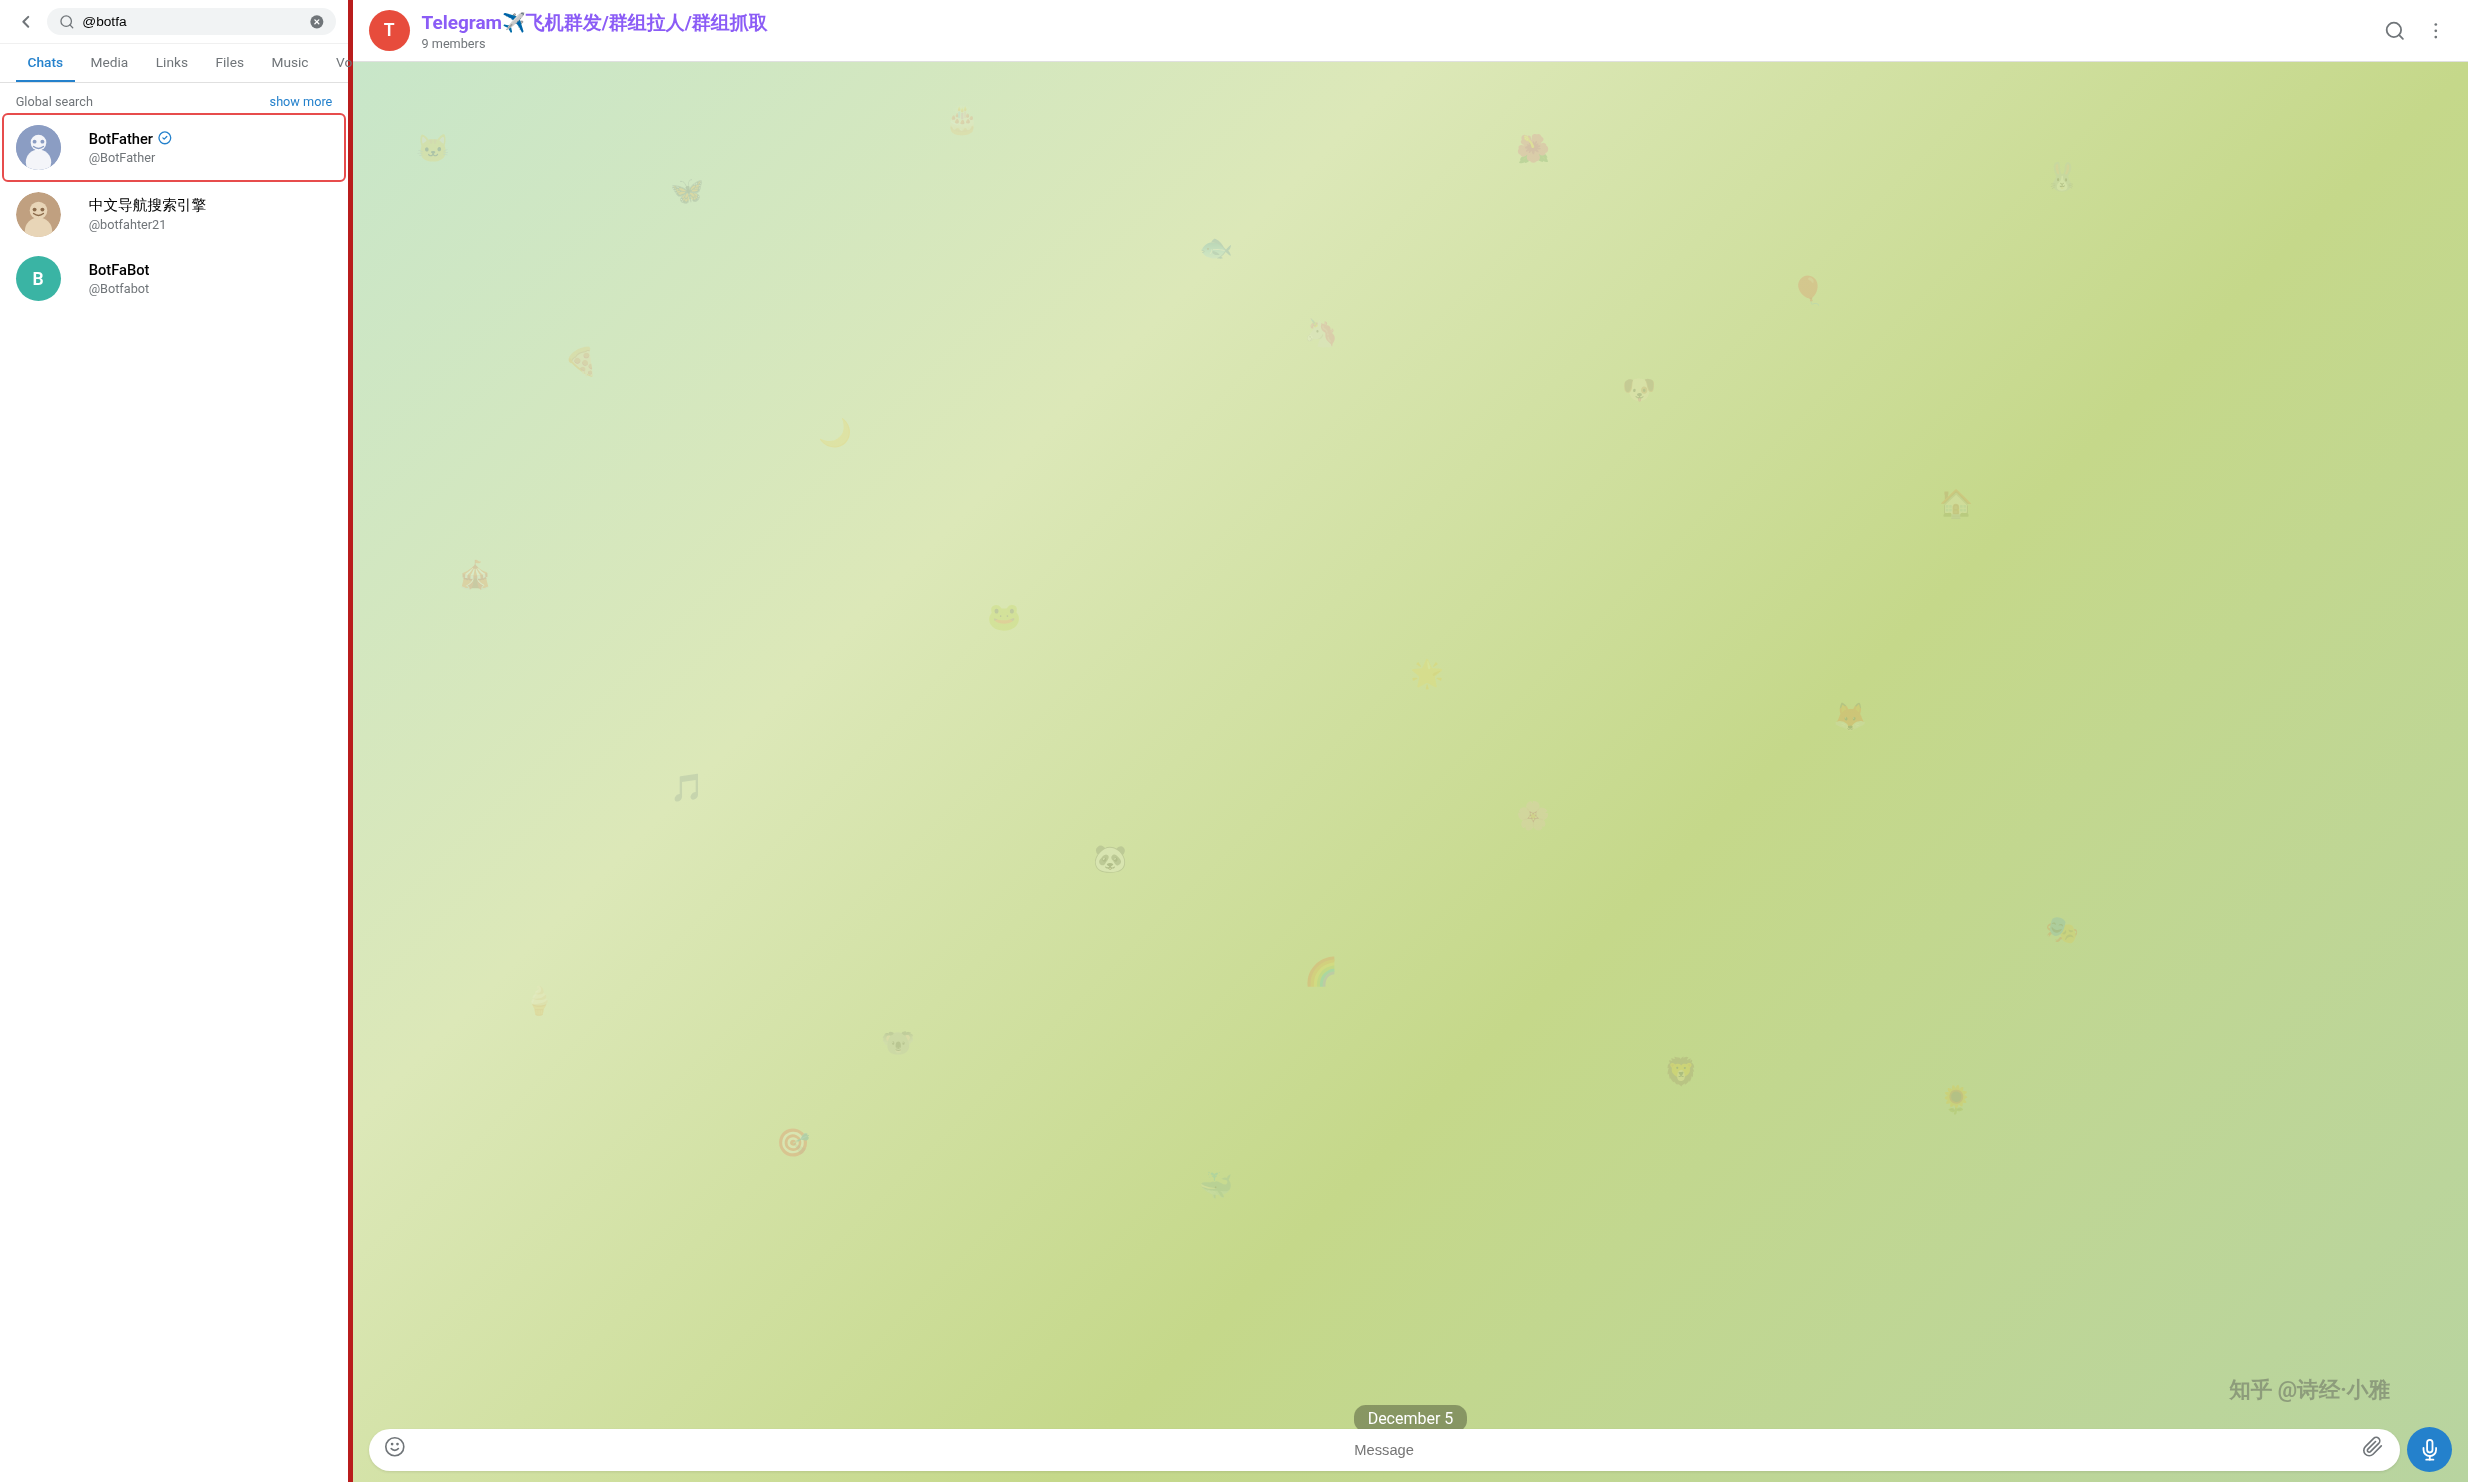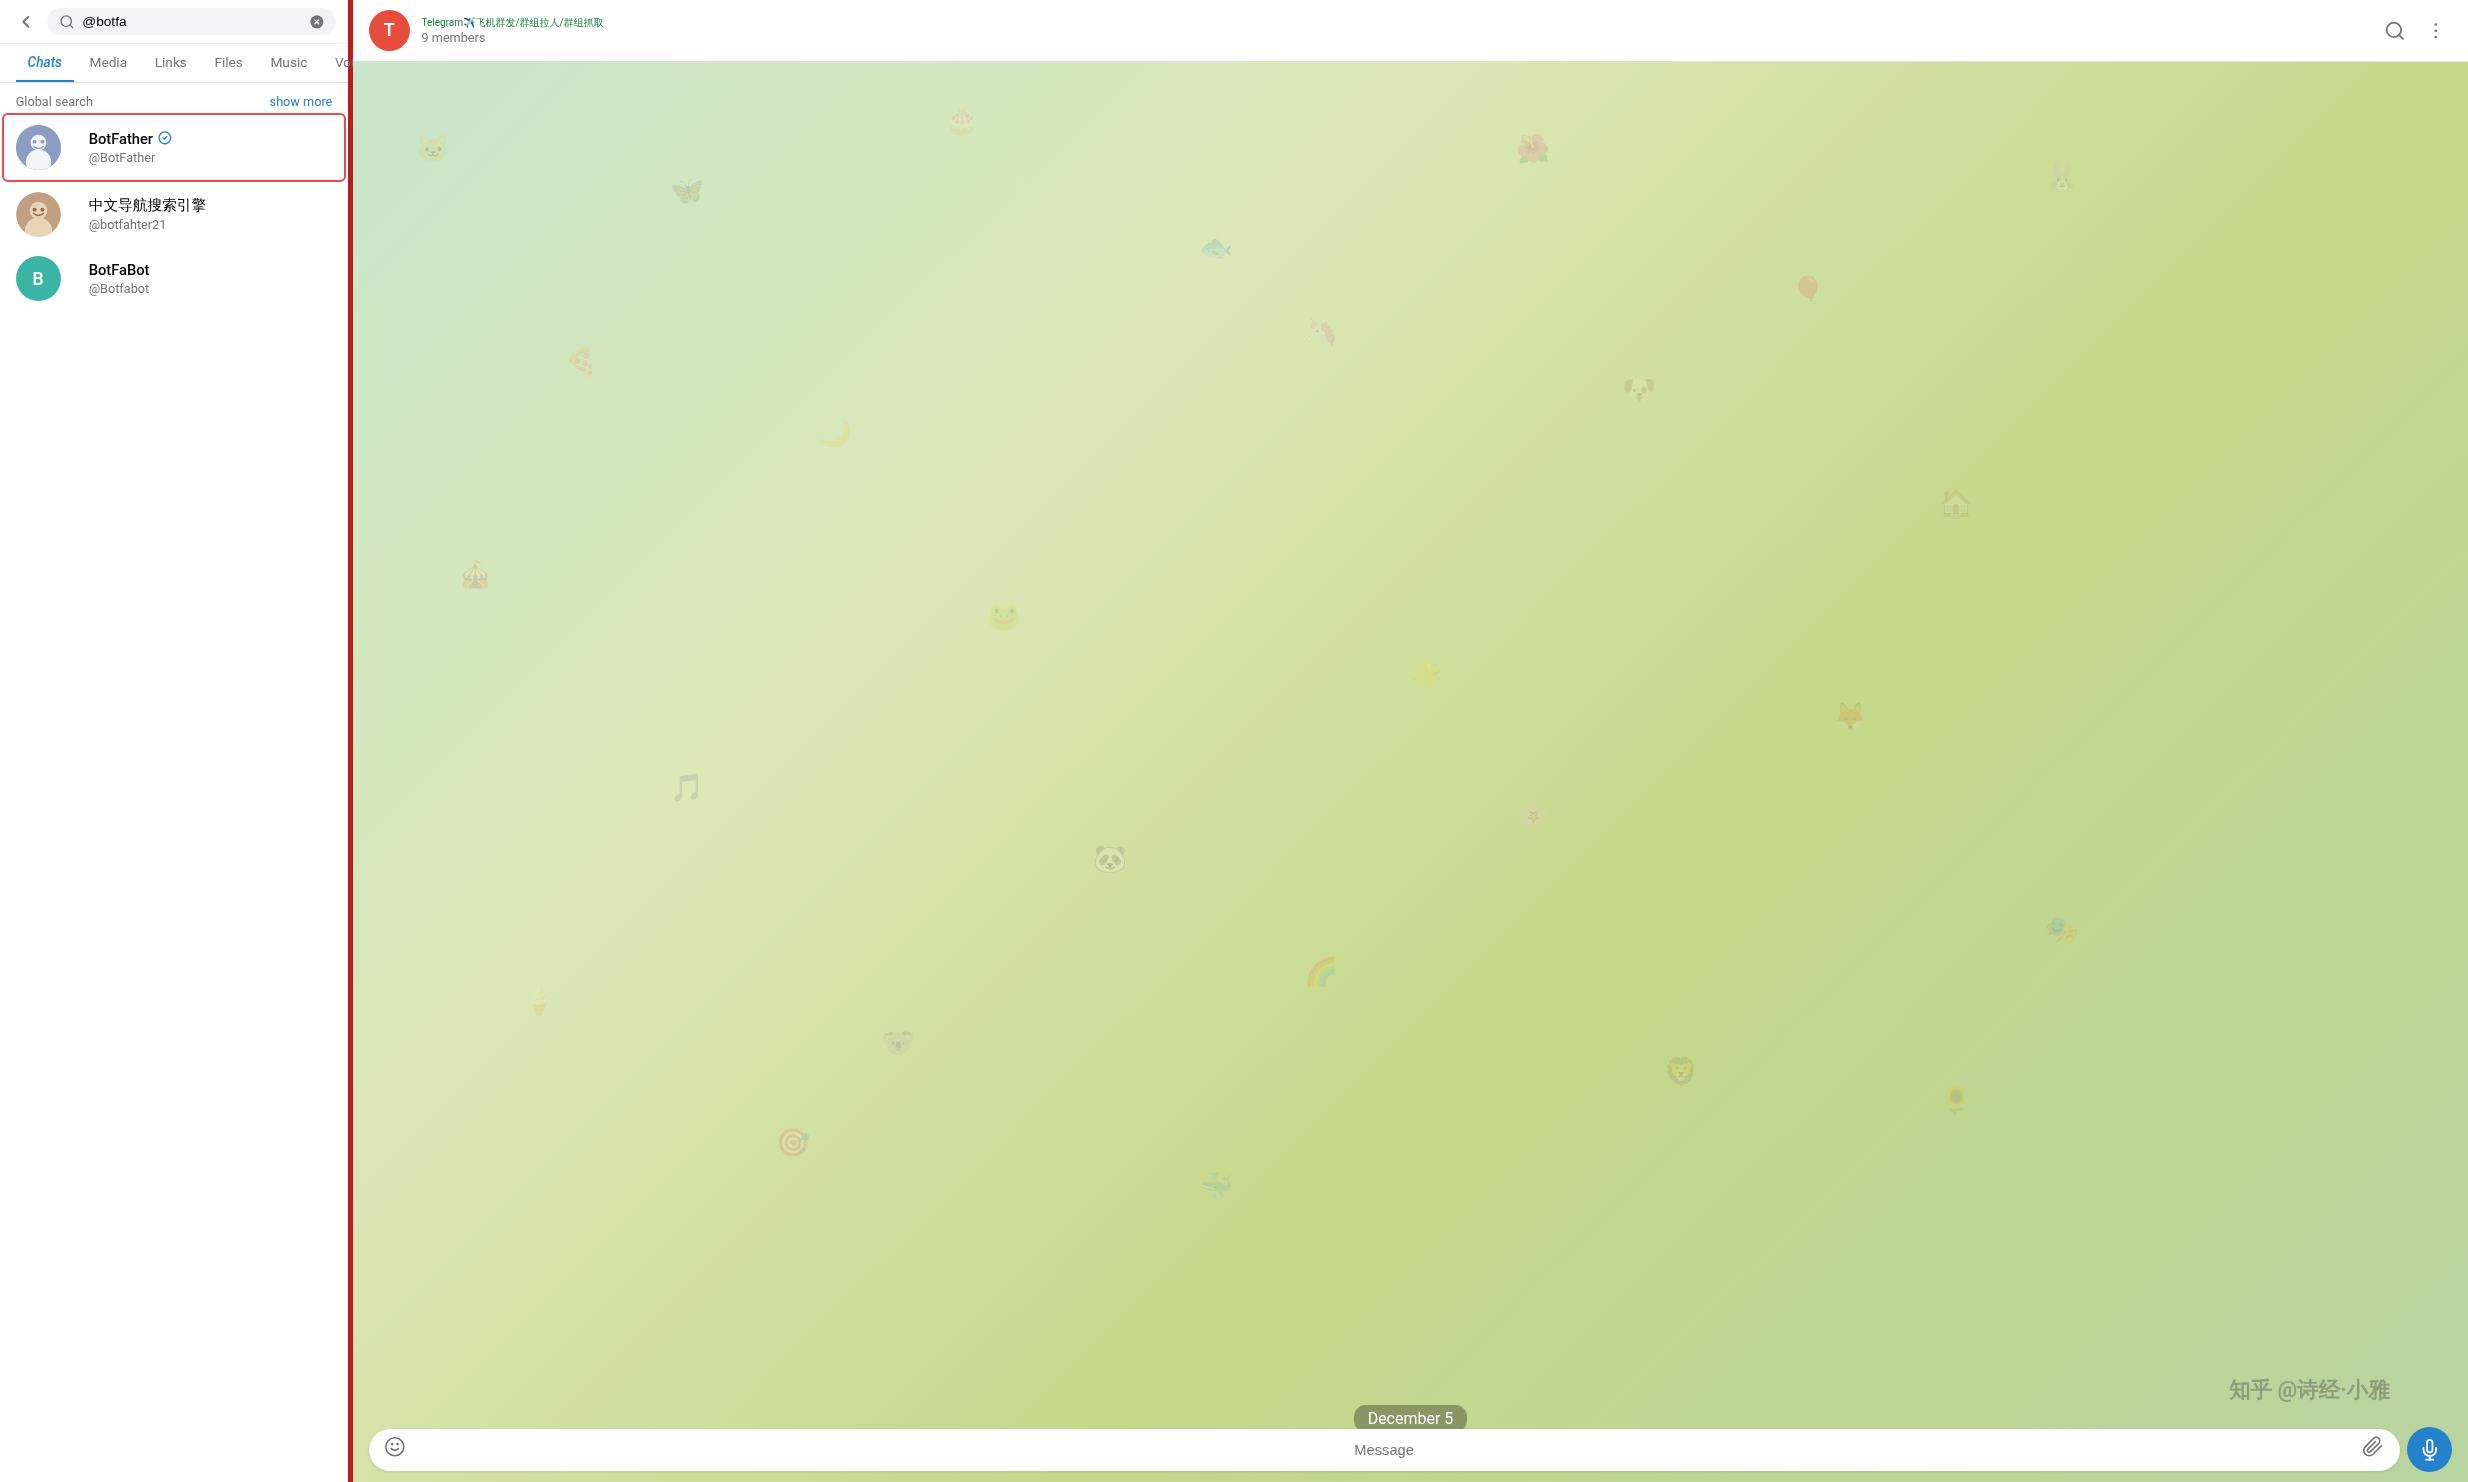--- a/index.html
+++ b/index.html
@@ -77,21 +77,20 @@
       cursor: pointer;
       color: #707579;
       border-bottom: 2px solid transparent;
       white-space: nowrap;
     }
 
     .tab.active {
       color: #2481cc;
       border-bottom: 2px solid #2481cc;
       font-weight: 500;
-      font-style: italic;
     }
 
     .global-search-section {
       padding: 11.8px 15.7px 3.9px;
       display: flex;
       justify-content: space-between;
       align-items: center;
     }
 
     .global-search-label {
@@ -190,23 +189,23 @@
       color: #fff;
       font-size: 17.6px;
       font-weight: 600;
     }
 
     .chat-info {
       flex: 1;
     }
 
     .chat-title {
-      font-size: 10px;
-      font-weight: 400;
-      color: #15803d;
+      font-size: 19px;
+      font-weight: 700;
+      color: #8b5cf6;
     }
 
     .chat-subtitle {
       font-size: 12.7px;
       color: #707579;
     }
 
     .chat-header-actions {
       display: flex;
       gap: 7.8px;

